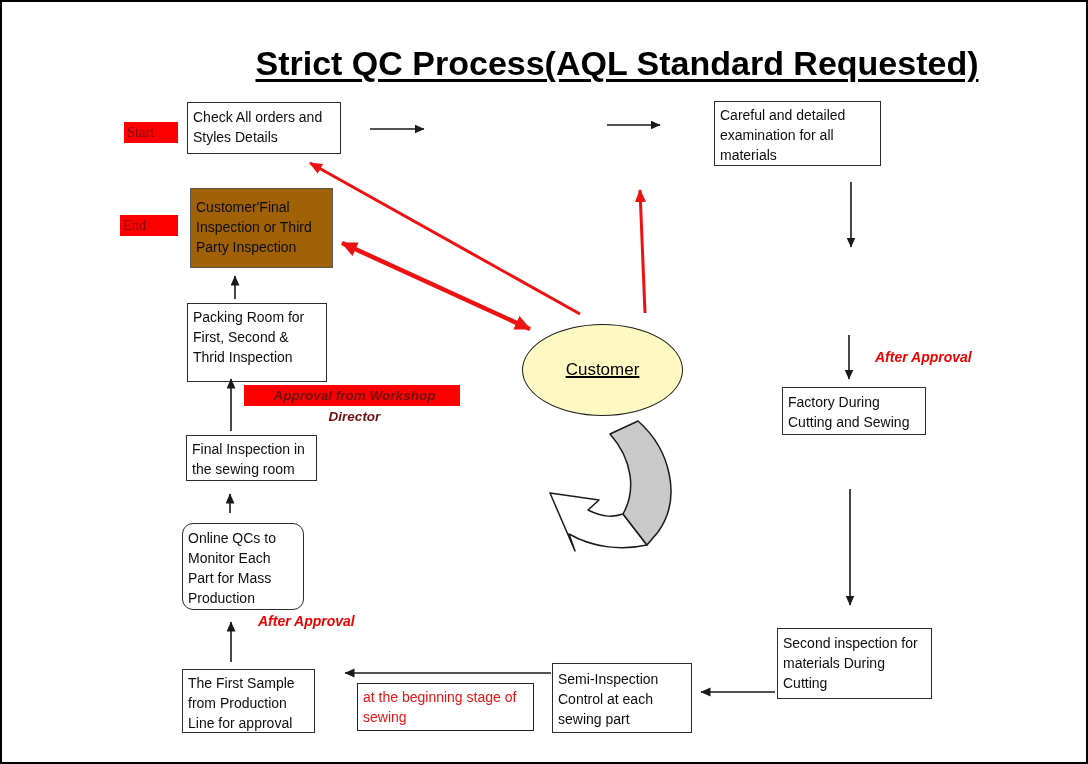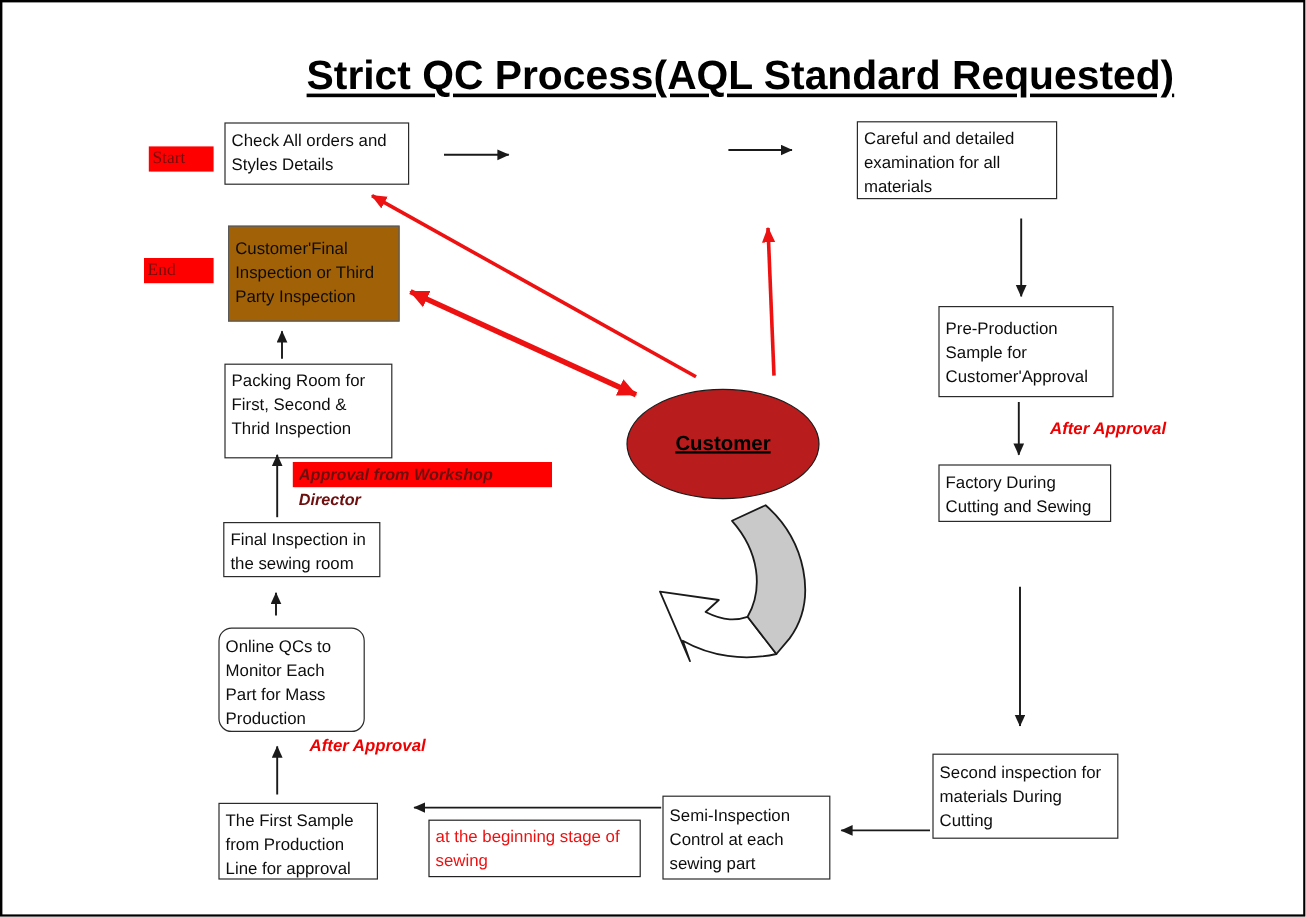--- a/index.html
+++ b/index.html
@@ -36,37 +36,37 @@
   #n-second  { left:775px; top:626px; width:155px; height:71px; padding-top:4px; }
   #n-prep    { left:780px; top:253px; width:146px; height:76px; padding-top:7px; }
   #n-factory { left:780px; top:385px; width:144px; height:48px; padding-top:4px; }
   #n-begin-stage {
     left:355px; top:681px; width:177px; height:48px; padding-top:3px;
     color:#ee1111; border-color:#222;
   }
   
   #customer {
     position:absolute; left:520px; top:322px; width:159px; height:90px;
-    background:#b91c1c; border:1.6px solid #1c1c1c; border-radius:50%;
+    background:#fef9c3; border:1.6px solid #1c1c1c; border-radius:50%;
     display:flex; align-items:center; justify-content:center;
-    font-size:17px; font-weight:bold; text-decoration:underline;
+    font-size:17px; font-weight:normal; text-decoration:underline;
     text-decoration-thickness:2px; color:#000;
   }
   
   .badge {
     position:absolute; box-sizing:border-box; background:#ff0000;
     color:#7a0c0c; font-family:"Liberation Serif", serif; font-size:14.5px;
     line-height:21px; padding-left:3px;
   }
   #b-start { left:122px; top:120px; width:54px; height:21px; }
   #b-end   { left:118px; top:213px; width:58px; height:21px; }
   #b-approval {
     left:242px; top:383px; width:216px; height:21px; background:#ff0000;
     color:#6d0f0f; font-family:"Liberation Sans", sans-serif;
-    font-weight:bold; font-style:italic; font-size:13.5px; padding-left:5px;
+    font-weight:bold; font-style:italic; font-size:13.5px; padding-left:5px;text-align:center;
   }
   .red-note {
     position:absolute; color:#ee0000; font-weight:bold; font-style:italic;
     font-size:14px; white-space:nowrap;
   }
   #note-aa-left  { left:256px; top:611px; }
   #note-aa-right { left:873px; top:347px; }
   
   #overlay { position:absolute; left:0; top:0; z-index:5; pointer-events:none; }
 </style>
@@ -82,21 +82,20 @@
 
   <div class="node" id="n-check">Check All orders and Styles Details</div>
   <div class="node" id="n-careful">Careful and detailed examination for all materials</div>
   <div class="node" id="n-final-cust">Customer'Final Inspection or Third Party Inspection</div>
   <div class="node" id="n-pack">Packing Room for First, Second &amp; Thrid Inspection</div>
   <div class="node" id="n-finsp">Final Inspection in the sewing room</div>
   <div class="node" id="n-online">Online QCs to Monitor Each Part for Mass Production</div>
   <div class="node" id="n-first">The First Sample from Production Line for approval</div>
   <div class="node" id="n-semi">Semi-Inspection Control at each sewing part</div>
   <div class="node" id="n-second">Second inspection for materials During Cutting</div>
-  <div class="node" id="n-prep">Pre-Production Sample for Customer'Approval</div>
   <div class="node" id="n-factory">Factory During Cutting and Sewing</div>
   <div class="node" id="n-begin-stage">at the beginning stage of sewing</div>
 
   <div id="customer">Customer</div>
 
   <div class="badge" id="b-approval">Approval from Workshop Director</div>
   <div class="red-note" id="note-aa-left">After Approval</div>
   <div class="red-note" id="note-aa-right">After Approval</div>
 
   <svg id="overlay" width="1088" height="764" viewBox="0 0 1088 764">

